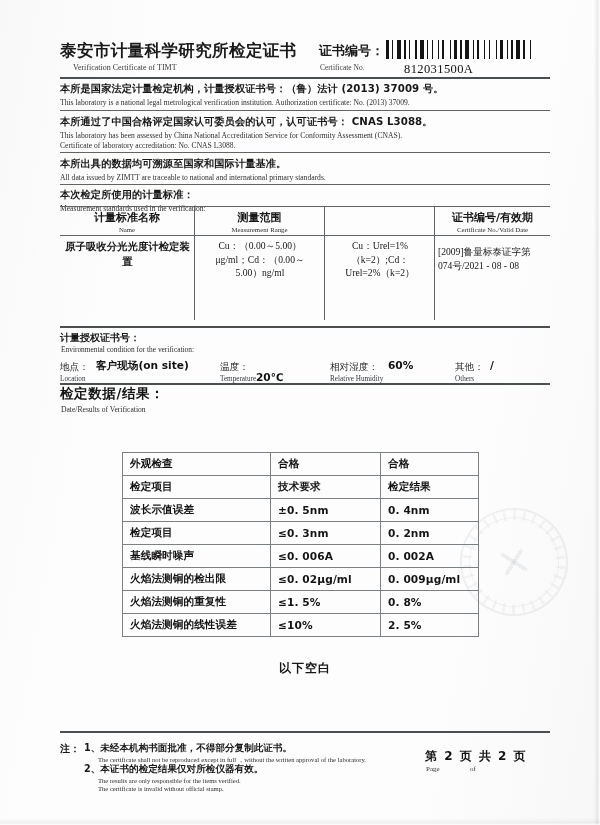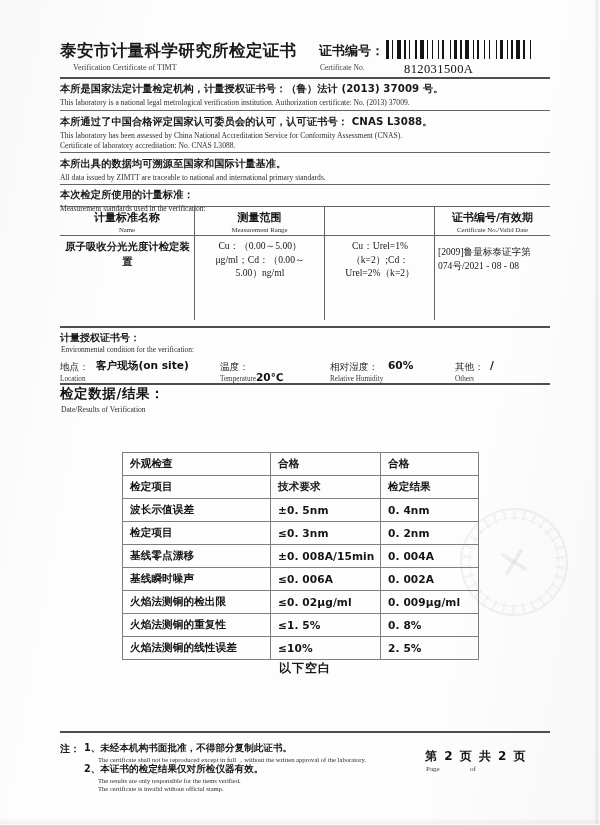--- a/index.html
+++ b/index.html
@@ -628,25 +628,20 @@
               <td>波长示值误差</td>
               <td>±0. 5nm</td>
               <td>0. 4nm</td>
             </tr>
             <tr>
               <td>检定项目</td>
               <td>≤0. 3nm</td>
               <td>0. 2nm</td>
             </tr>
             <tr>
-              <td>基线零点漂移</td>
-              <td>±0. 008A/15min</td>
-              <td>0. 004A</td>
-            </tr>
-            <tr>
               <td>基线瞬时噪声</td>
               <td>≤0. 006A</td>
               <td>0. 002A</td>
             </tr>
             <tr>
               <td>火焰法测铜的检出限</td>
               <td>≤0. 02μg/ml</td>
               <td>0. 009μg/ml</td>
             </tr>
             <tr>

